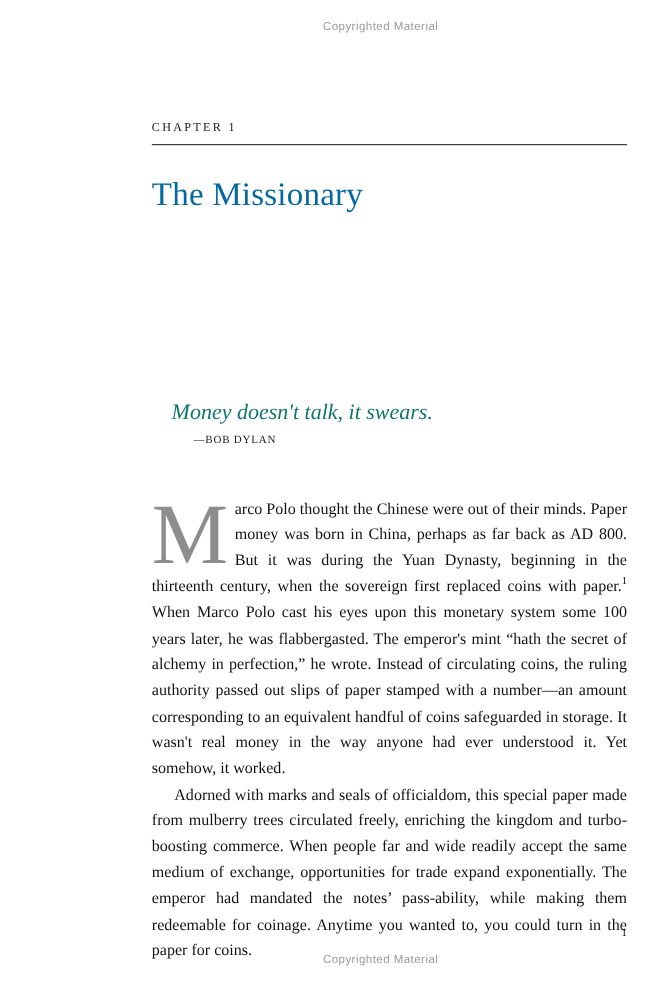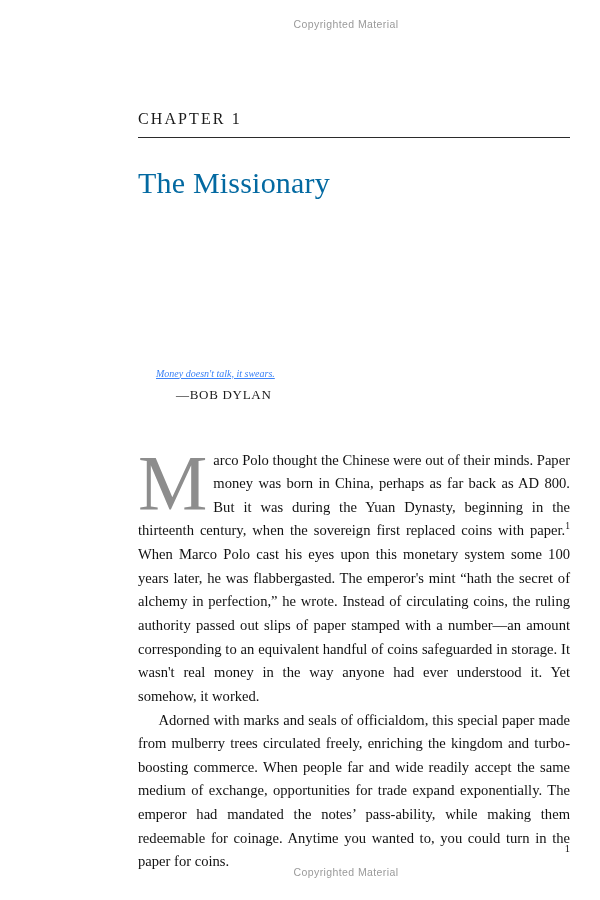--- a/index.html
+++ b/index.html
@@ -37,21 +37,21 @@
 
   .content {
     position: absolute;
     left: 92px;
     top: 110px;
     width: 432px;
   }
 
   .chapter-label {
     font-family: "Liberation Serif", serif;
-    font-size: 16px;
+    font-size: 11px;
     letter-spacing: 2.1px;
     color: #1a1a1a;
     padding-bottom: 9px;
   }
   .rule {
     border-bottom: 1px solid #2b2b2b;
     width: 100%;
     height: 0;
   }
   .chapter-title {
@@ -63,29 +63,28 @@
     margin-top: 28px;
     line-height: 1.15;
   }
 
   .epigraph {
     margin-top: 166px;
     margin-left: 18px;
   }
   .epigraph-text {
     font-style: italic;
-    font-size: 10px;
-    color: #3b82f6;
+    font-size: 20px;
+    color: #0f766e;
     line-height: 1.4;
-    text-decoration: underline;
   }
   .epigraph-attrib {
     margin-top: 6px;
     margin-left: 20px;
-    font-size: 13px;
+    font-size: 10px;
     letter-spacing: 0.7px;
     color: #1a1a1a;
     font-variant: small-caps;
   }
 
   .body-text {
     margin-top: 46px;
     font-size: 14.6px;
     line-height: 1.62;
     text-align: justify;

